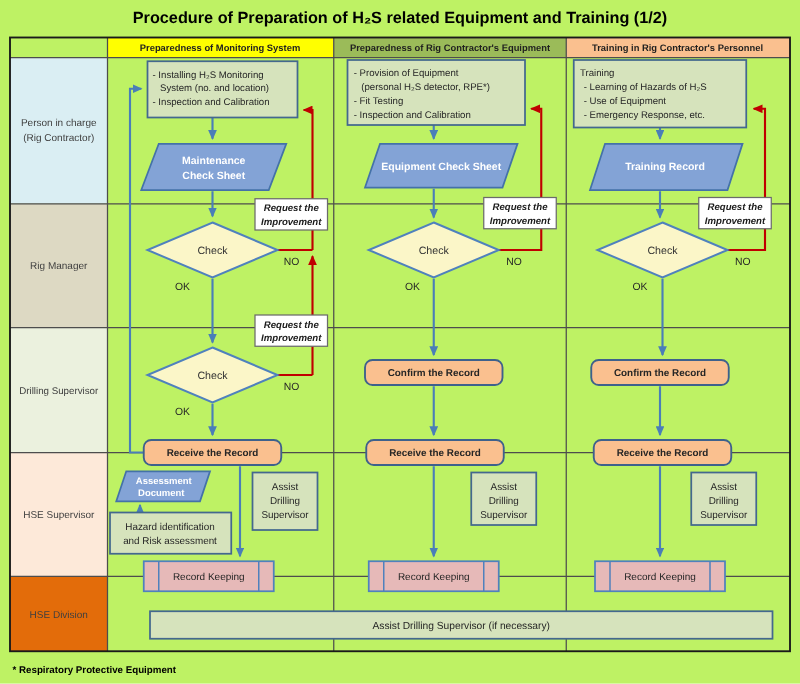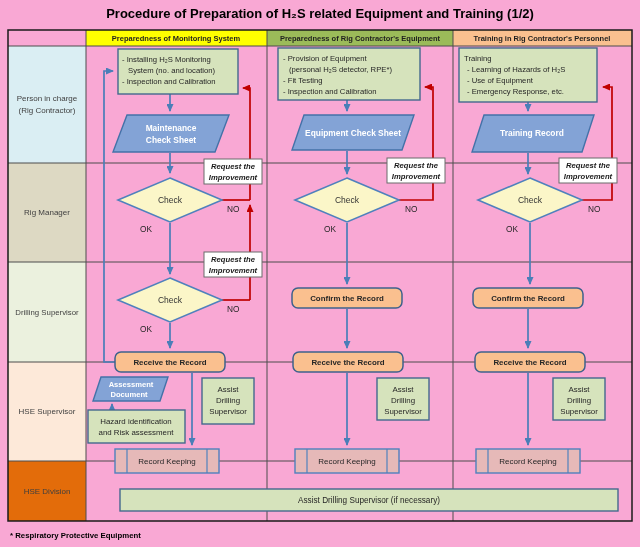--- a/index.html
+++ b/index.html
@@ -1,16 +1,16 @@
 <!DOCTYPE html>
 <html><head>
 <meta charset="utf-8">
 <style>
   html,body{margin:0;padding:0;background:#fff;}
-  .stage{position:relative;width:640px;height:547px;background:#f9a8d4;overflow:hidden;}
+  .stage{position:relative;width:640px;height:547px;background:#bef264;overflow:hidden;}
   svg text{font-family:"Liberation Sans","DejaVu Sans",sans-serif;fill:#262626;}
   .t-title{font-size:13px;font-weight:bold;fill:#000;text-anchor:middle;}
   .t-header{font-size:7.5px;font-weight:bold;fill:#1f1f1f;text-anchor:middle;}
   .t-lane{font-size:8px;fill:#3f3f3f;text-anchor:middle;}
   .t-task{font-size:7.7px;fill:#262626;}
   .t-doc{font-size:8.4px;font-weight:bold;fill:#ffffff;text-anchor:middle;}
   .t-check{font-size:8.5px;fill:#333;text-anchor:middle;}
   .t-okno{font-size:8.3px;fill:#262626;}
   .t-req{font-size:7.7px;font-style:italic;font-weight:600;fill:#1a1a1a;text-anchor:middle;}
   .t-obox{font-size:7.9px;font-weight:600;fill:#262626;text-anchor:middle;}

